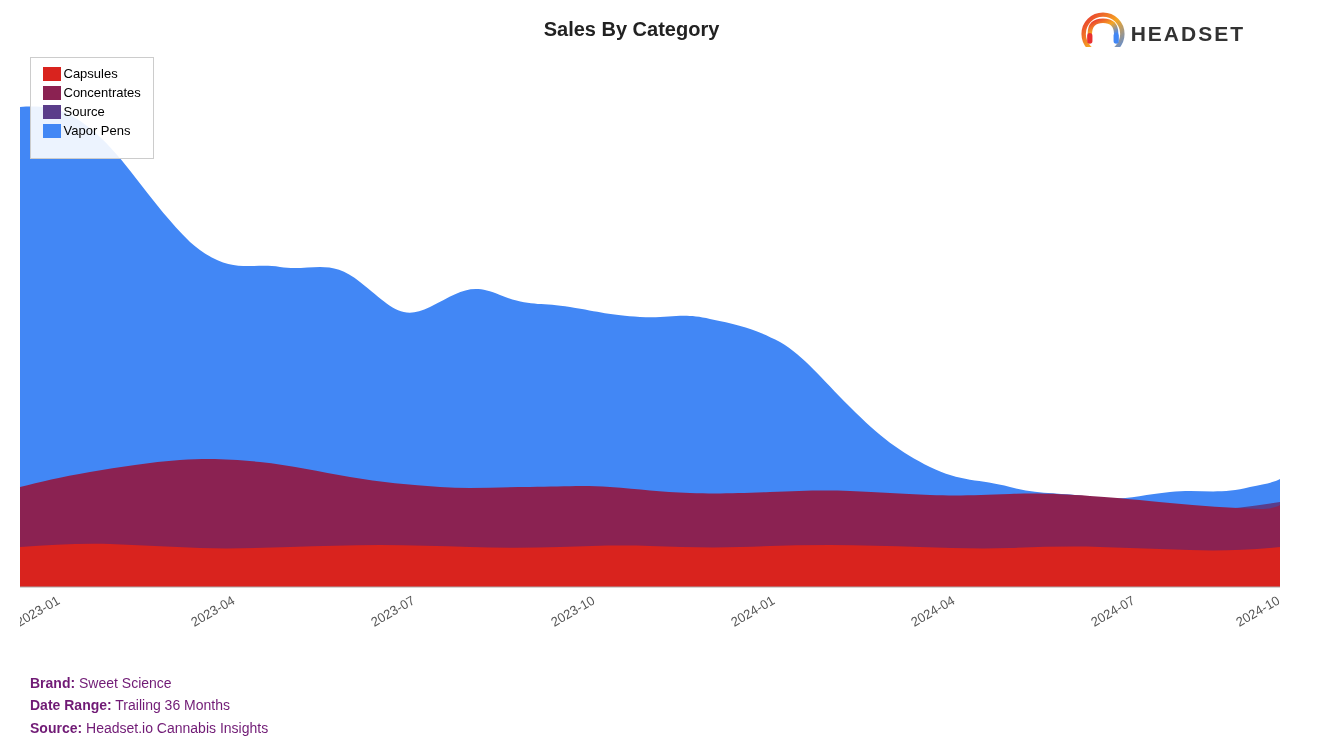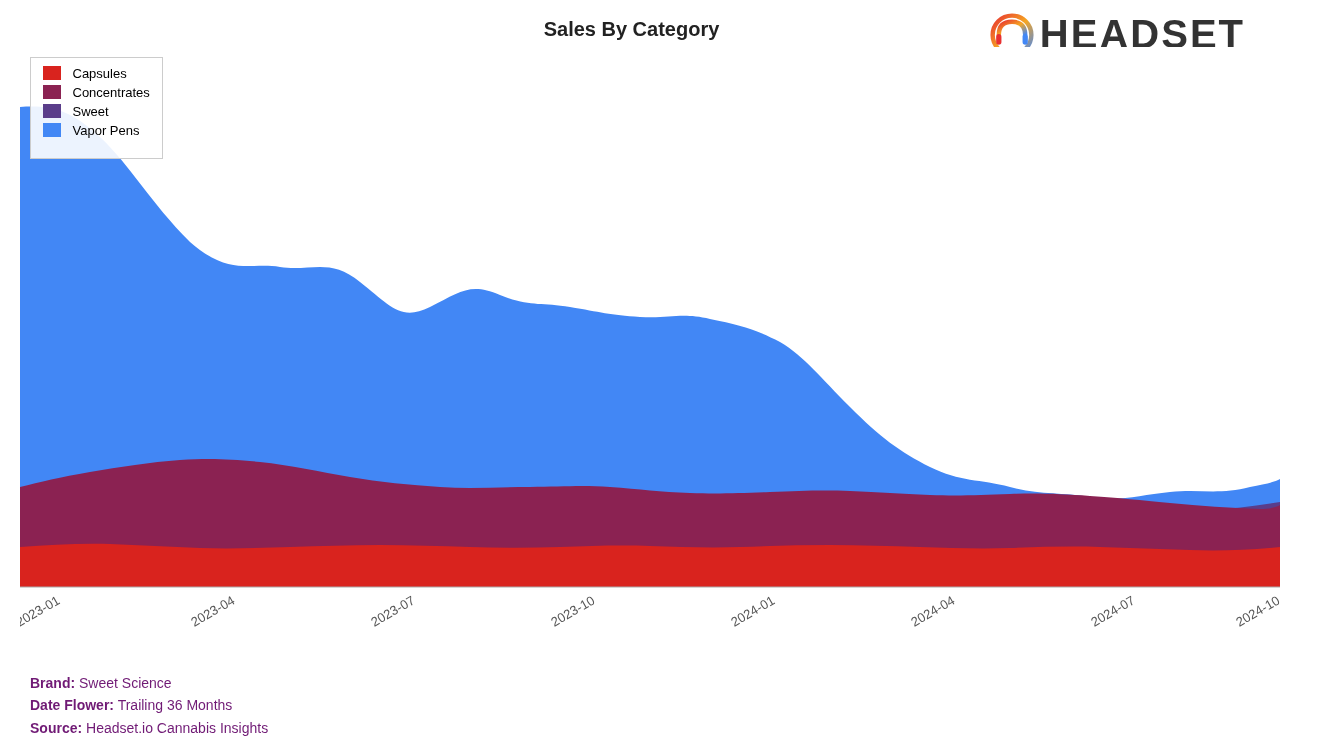--- a/index.html
+++ b/index.html
@@ -32,21 +32,21 @@
       right: 18px;
       display: flex;
       align-items: center;
       gap: 6px;
     }
     .logo-icon {
       width: 44px;
       height: 44px;
     }
     .logo-text {
-      font-size: 40px;
+      font-size: 21px;
       font-weight: bold;
       letter-spacing: 2px;
       color: #333;
     }
     .chart-area {
       position: relative;
       margin: 0 auto;
       width: 1260px;
       height: 590px;
       left: 18px;
@@ -59,21 +59,22 @@
       position: absolute;
       top: 10px;
       left: 10px;
       background: rgba(255,255,255,0.9);
       border: 1px solid #ccc;
       padding: 8px 12px;
       font-size: 13px;
     }
     .legend-item {
       display: flex;
-      gap: 12px;
+      align-items: center;
+      gap: 3px;
       margin-bottom: 4px;
     }
     .legend-item:last-child { margin-bottom: 12px; }
     .legend-color {
       width: 18px;
       height: 14px;
       display: inline-block;
       border: none;
     }
     .footer {
@@ -220,36 +221,36 @@
       <div class="legend-item">
         <span class="legend-color" style="background:#d9231e;"></span>
         <span>Capsules</span>
       </div>
       <div class="legend-item">
         <span class="legend-color" style="background:#8b2252;"></span>
         <span>Concentrates</span>
       </div>
       <div class="legend-item">
         <span class="legend-color" style="background:#5a3d8a;"></span>
-        <span>Sweet</span>
+        <span>Source</span>
       </div>
       <div class="legend-item">
         <span class="legend-color" style="background:#4287f5;"></span>
         <span>Vapor Pens</span>
       </div>
     </div>
   </div>
 
   <div class="footer">
     <div>
       <span class="label">Brand:</span>
       <span>Sweet Science</span>
     </div>
     <div>
-      <span class="label">Date Flower:</span>
+      <span class="label">Date Range:</span>
       <span>Trailing 36 Months</span>
     </div>
     <div>
       <span class="label">Source:</span>
       <span>Headset.io Cannabis Insights</span>
     </div>
   </div>
 </div>
 
 </body></html>

